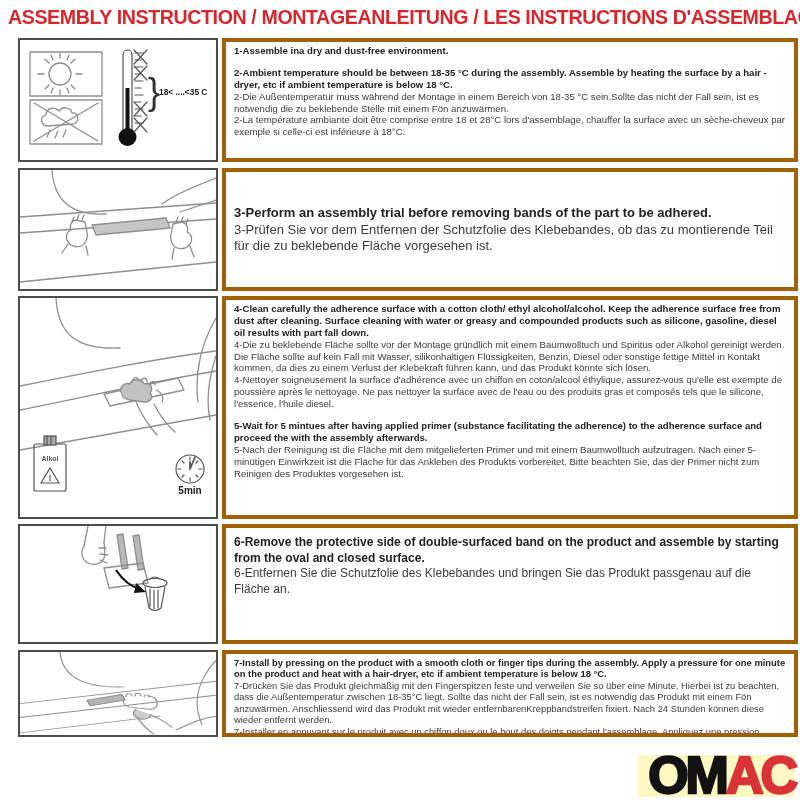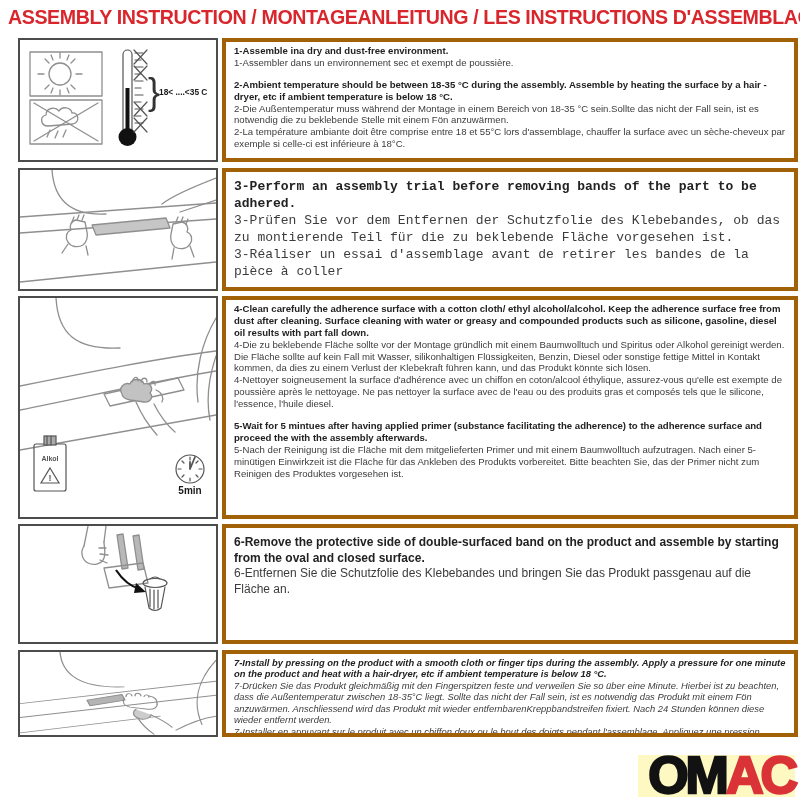--- a/index.html
+++ b/index.html
@@ -6,24 +6,24 @@
   html,body { width:800px; height:800px; background:#fff; overflow:hidden;
               font-family:"Liberation Sans", sans-serif; }
   .page { position:relative; width:800px; height:800px; }
 
   .title { position:absolute; left:0; top:6px; width:800px; text-align:center;
            color:#d9262c; font-size:20px; font-weight:700; letter-spacing:-0.4px;
            transform:scaleX(0.98); white-space:nowrap; }
 
   .row { position:absolute; left:18px; width:780px; }
   .r1 { top:38px;  height:124px; }
-  .r2 { top:168px; height:123px;font-family:Liberation Mono, monospace; }
+  .r2 { top:168px; height:123px; }
   .r3 { top:296px; height:223px; }
   .r4 { top:524px; height:120px; }
-  .r5 { top:650px; height:87px;font-style:italic; }
+  .r5 { top:650px; height:87px; }
 
   .illus { position:absolute; left:0; top:0; width:200px; height:100%;
            border:2px solid #4c4c4c; background:#fff; }
   .illus svg { display:block; width:100%; height:100%; }
   .txt { position:absolute; left:204px; top:0; width:576px; height:100%;
          border:4px solid #a16207; background:#fff; padding:3px 8px 2px 8px;
          display:flex; flex-direction:column; overflow:hidden; color:#3c3c3c; }
   .r2 .txt { justify-content:center; }
   .r4 .txt { padding-top:7px; }
 
@@ -74,25 +74,24 @@
           <circle cx="107.5" cy="97" r="9" fill="#111" stroke="none"></circle>
           <path d="M115,13h8 M115,20h6 M115,27h8 M115,34h6 M115,41h8 M115,48h6 M115,55h8 M115,62h6 M115,69h8 M115,76h6 M115,83h8"></path>
           <path d="M114,10l13,14 M127,10l-13,14 M114,26l13,14 M127,26l-13,14 M114,62l13,14 M127,62l-13,14 M114,78l13,14 M127,78l-13,14"></path>
         </g>
         <text x="128" y="64" font-size="36" fill="#333">}</text>
         <text x="139" y="55" font-size="8.4" font-weight="bold" fill="#1a1a1a">18&lt; ....&lt;35 C</text>
       </svg>
     </div>
     <div class="txt sizeS">
         <div class="para bold">1-Assemble ina dry and dust-free environment.</div>
-        <div class="para">1-Assembler dans un environnement sec et exempt de poussière.</div>
         <div class="spacer"></div>
         <div class="para bold">2-Ambient temperature should be between 18-35 °C  during the assembly. Assemble by heating the surface by a hair -dryer, etc if ambient temperature is below 18 °C.</div>
         <div class="para">2-Die Außentemperatur muss während der Montage in einem Bereich von 18-35 °C  sein.Sollte das nicht der Fall sein, ist es notwendig die zu beklebende Stelle mit einem Fön anzuwärmen.</div>
-        <div class="para">2-La température ambiante doit être comprise entre 18 et 55°C lors d'assemblage, chauffer la surface avec un sèche-cheveux par exemple si celle-ci est inférieure à 18°C.</div>
+        <div class="para">2-La température ambiante doit être comprise entre 18 et 28°C lors d'assemblage, chauffer la surface avec un sèche-cheveux par exemple si celle-ci est inférieure à 18°C.</div>
       </div>
   </section>
 
   <section class="row r2">
     <div class="illus">
       <svg viewBox="0 0 196 119" preserveAspectRatio="none">
         <g class="ln">
           <path d="M32,0 C34,30 50,46 86,44"></path>
           <path d="M196,8 C170,18 152,26 142,34 M196,30 L160,42"></path>
           <path d="M0,47 L196,33 M0,63 L196,49 M0,112 L196,92"></path>
@@ -104,21 +103,20 @@
           <g>
             <path d="M162,52 c5,1 7,6 5,10 c5,2 6,8 3,12 c-3,5 -10,6 -15,3 c-4,-3 -5,-9 -4,-13 l2,-10 z"></path>
             <path d="M166,54l2,-5 M161,52l2,-5 M156,52l2,-5 M154,78l-2,11 M170,76l4,11"></path>
           </g>
         </g>
       </svg>
     </div>
     <div class="txt sizeL">
         <div class="para bold">3-Perform an assembly trial before removing bands of the part to be adhered.</div>
         <div class="para">3-Prüfen Sie vor dem Entfernen der Schutzfolie des Klebebandes, ob das zu montierende Teil für die zu beklebende Fläche vorgesehen ist.</div>
-        <div class="para">3-Réaliser un essai d'assemblage avant de retirer les bandes de la pièce à coller</div>
       </div>
   </section>
 
   <section class="row r3">
     <div class="illus">
       <svg viewBox="0 0 196 219" preserveAspectRatio="none">
         <g class="ln">
           <path d="M36,0 C38,36 56,52 100,50"></path>
           <path d="M196,20 C182,44 174,74 178,104 M196,58 C188,82 186,102 190,122"></path>
           <path d="M0,88 C70,74 140,60 196,53 M0,112 C70,98 140,82 196,73 M0,152 L196,117"></path>

